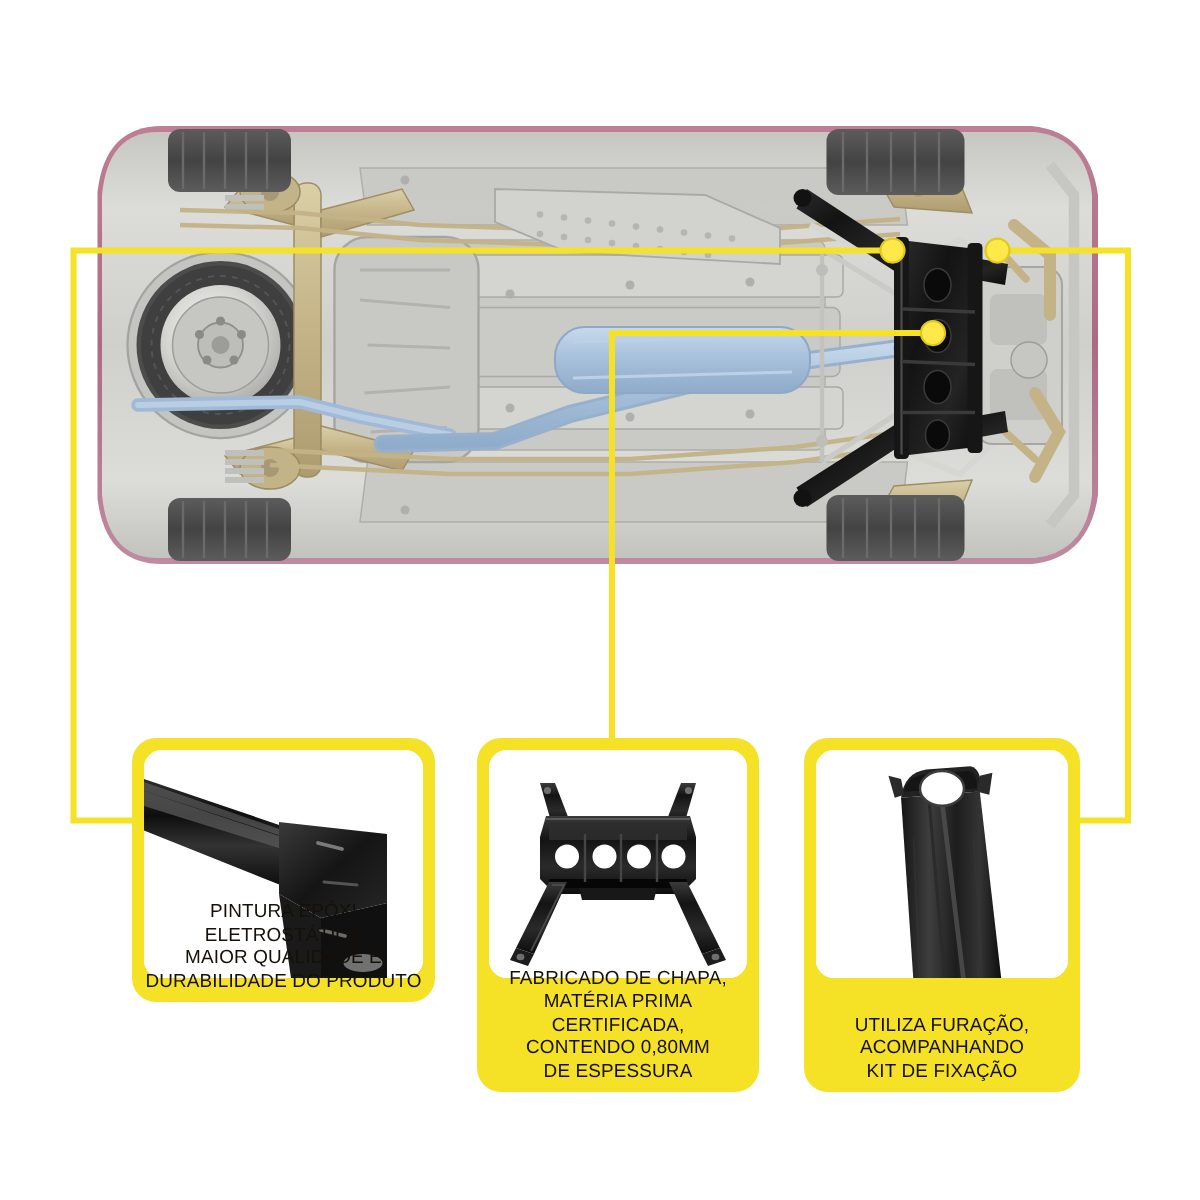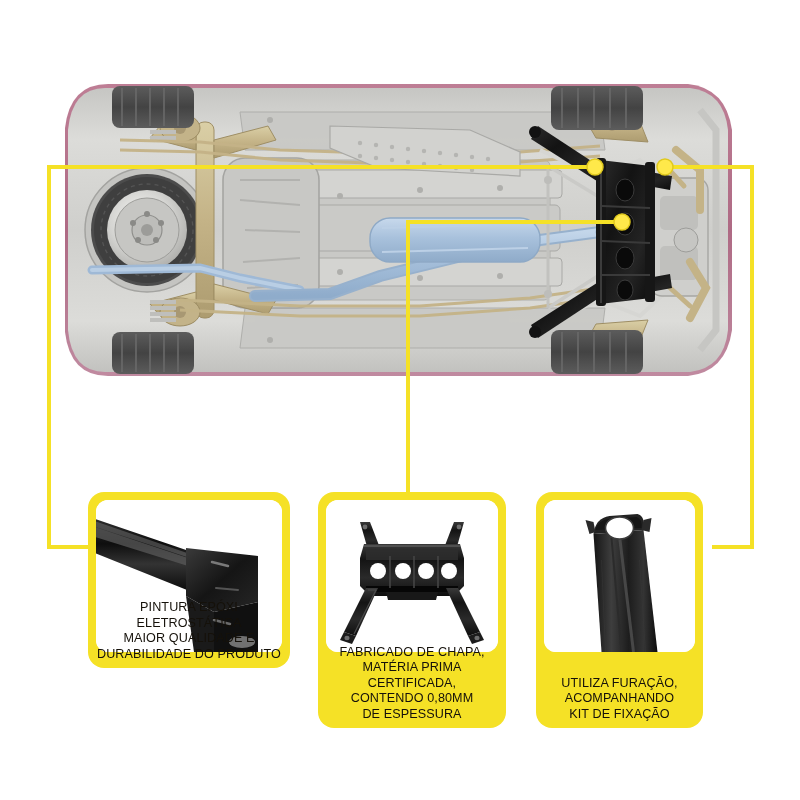--- a/index.html
+++ b/index.html
@@ -402,21 +402,21 @@
         <path d="M38 46 L134 46" stroke="#5A5A5A" stroke-width="1.4" fill="none"></path>
         <path d="M42 90 L50 90 L28 134" stroke="#4A4A4A" stroke-width="1.2" fill="none"></path>
       </svg>
     </div>
     <div class="caption">FABRICADO DE CHAPA,
 MATÉRIA PRIMA CERTIFICADA,
 CONTENDO 0,80MM
 DE ESPESSURA</div>
   </div>
 
-  <div class="panel" style="left:536px;top:492px;width:167px;height:236px;">
+  <div class="panel" style="left:536px;top:492px;width:184px;height:236px;">
     <div class="photo" style="height:152px;">
       <svg width="100%" height="100%" viewBox="0 0 160 152" preserveAspectRatio="xMidYMid slice">
         <defs>
           <linearGradient id="legG" x1="0" y1="0" x2="1" y2="0">
             <stop offset="0" stop-color="#151515"></stop>
             <stop offset="0.28" stop-color="#3E3E3E"></stop>
             <stop offset="0.55" stop-color="#1D1D1D"></stop>
             <stop offset="0.78" stop-color="#343434"></stop>
             <stop offset="1" stop-color="#0D0D0D"></stop>
           </linearGradient>

